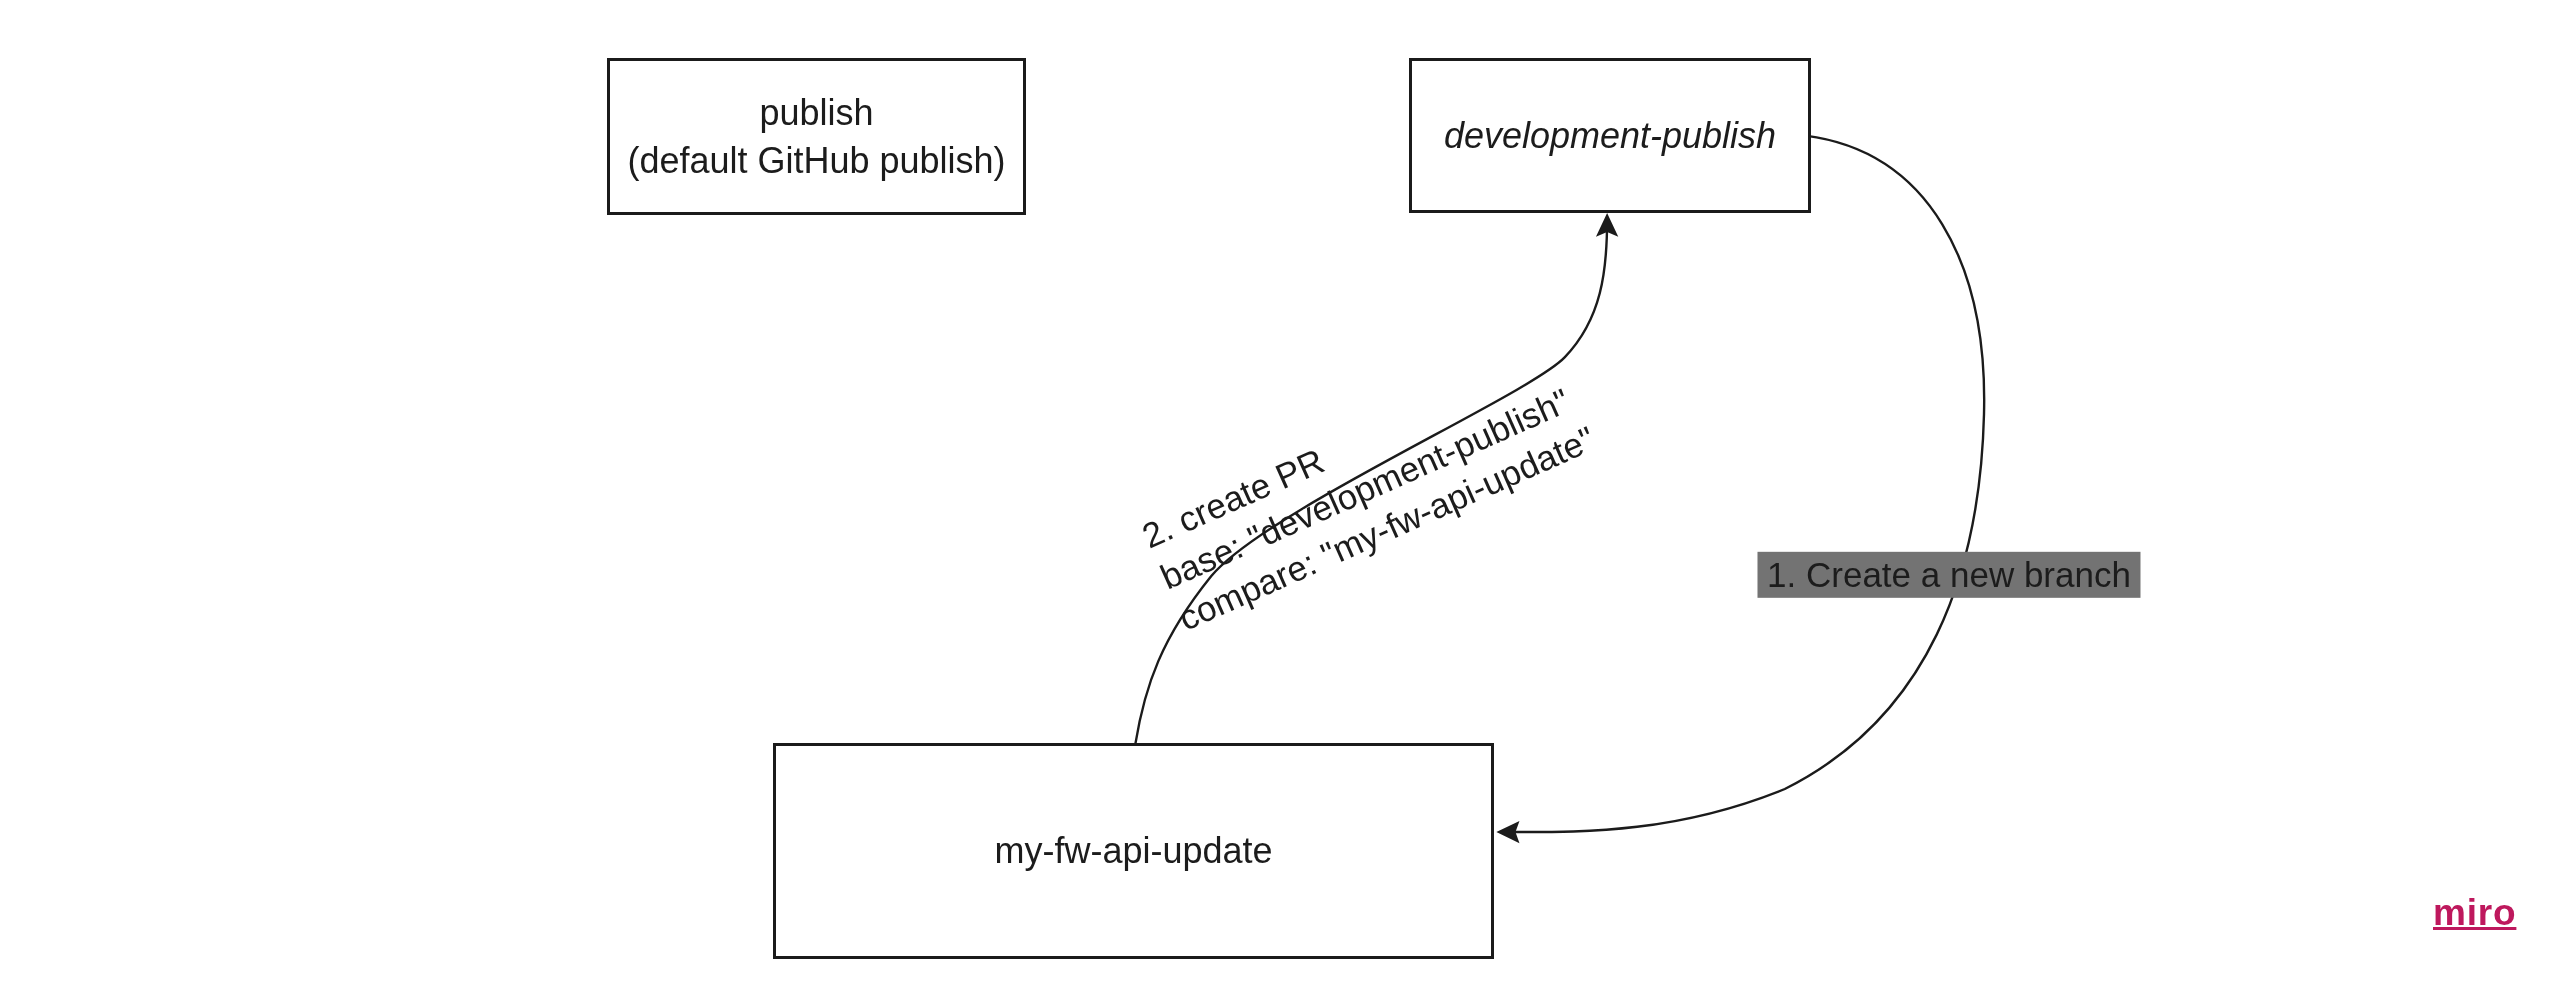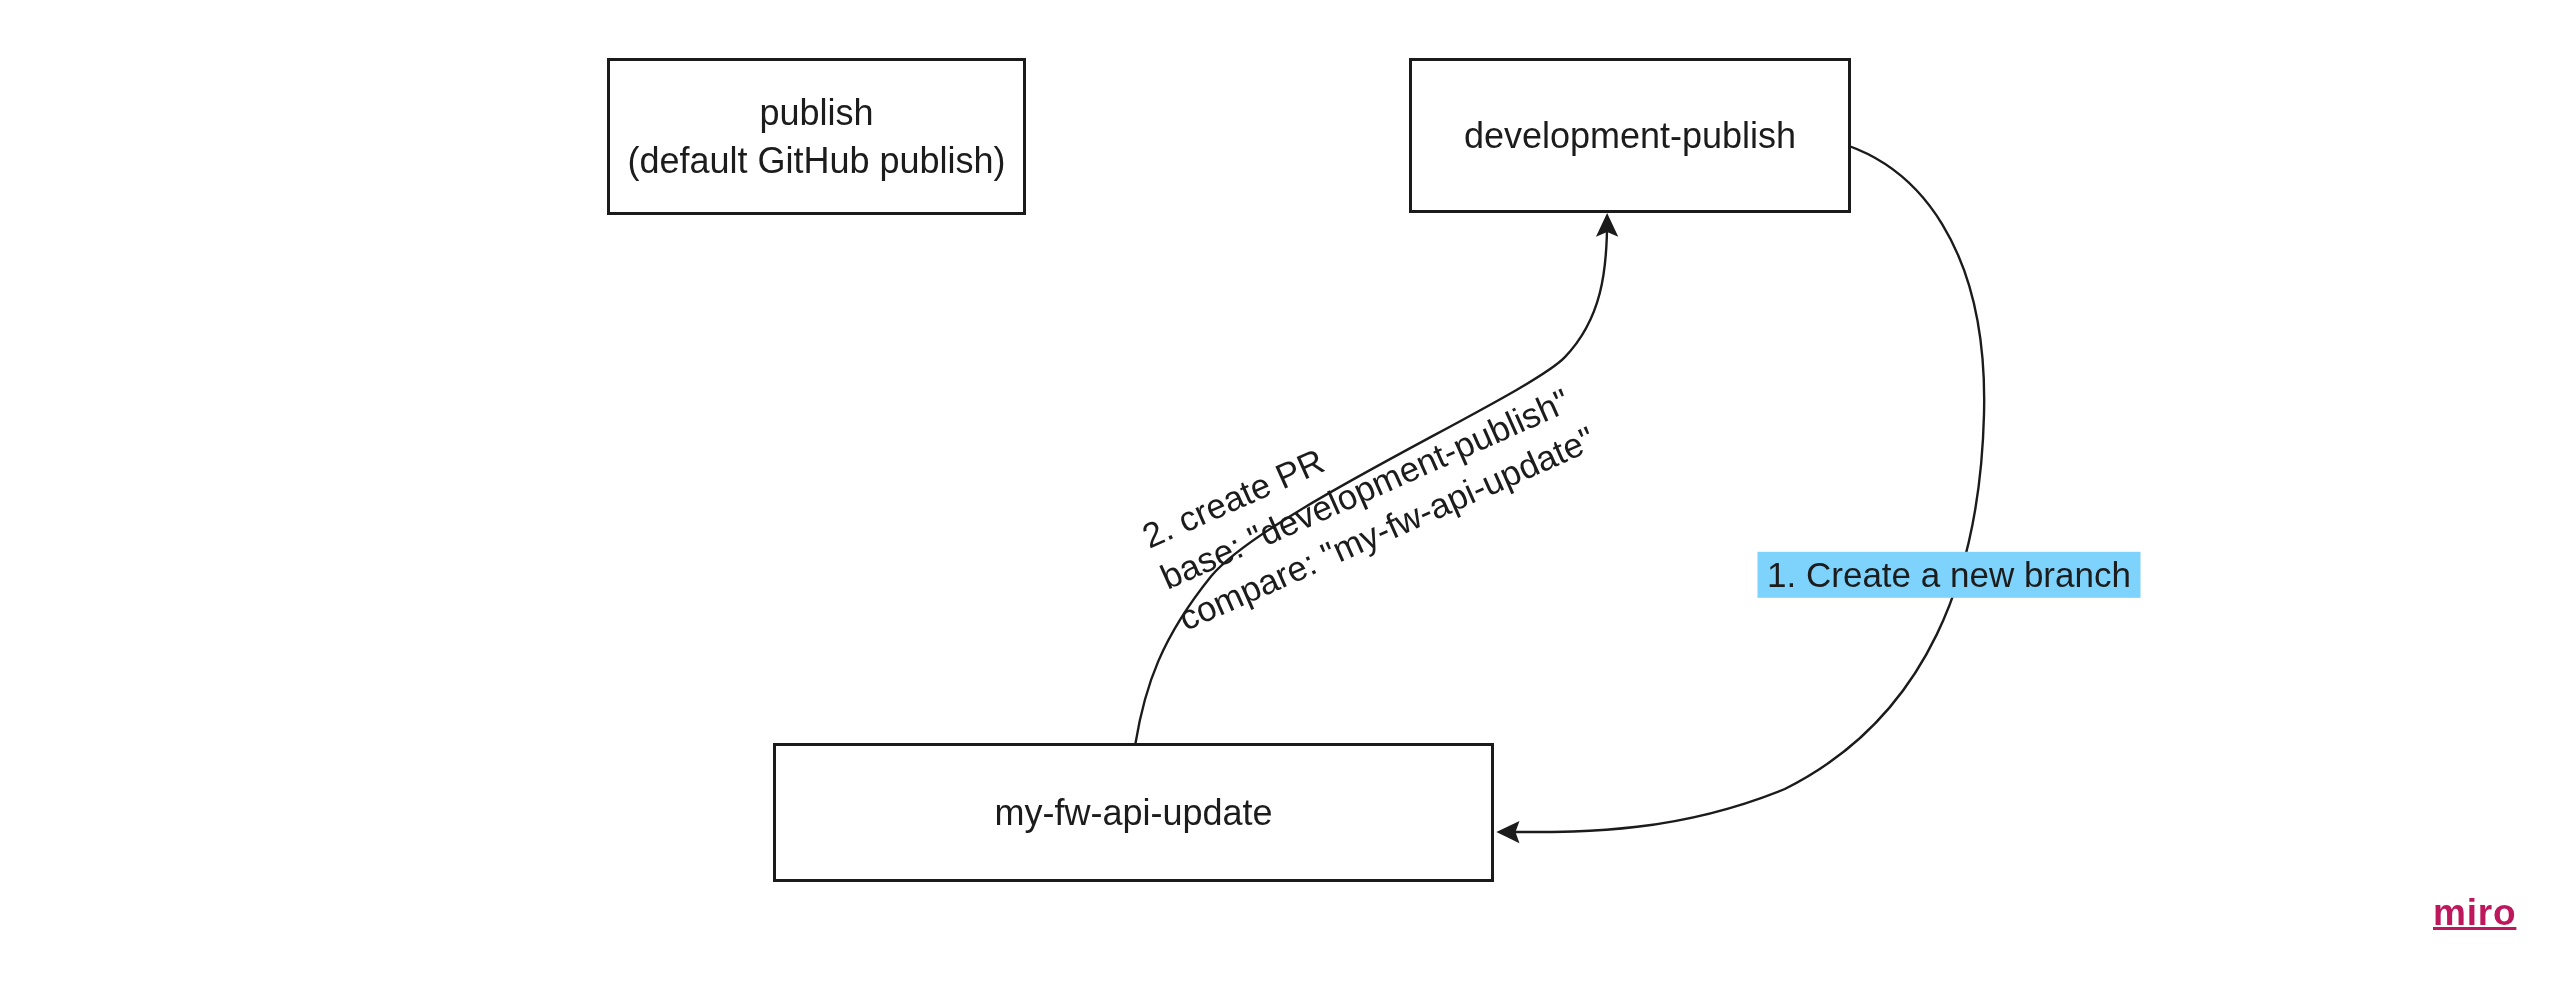--- a/index.html
+++ b/index.html
@@ -34,29 +34,29 @@
     background: #ffffff;
     display: flex;
     align-items: center;
     justify-content: center;
     text-align: center;
     font-size: 36px;
     line-height: 48px;
     color: #1c1c1c;
   }
   .node-publish            { left: 607px;  top: 58px;  width: 419px; height: 157px; }
-  .node-development-publish{ left: 1409px; top: 58px;  width: 442px; height: 155px; }
-  .node-my-fw-api-update   { left: 773px;  top: 743px; width: 721px; height: 139px; }
+  .node-development-publish{ left: 1409px; top: 58px;  width: 402px; height: 155px; font-style: italic; }
+  .node-my-fw-api-update   { left: 773px;  top: 743px; width: 721px; height: 216px; }
 
   .edge-label-horizontal {
     position: absolute;
     left: 1949px;
     top: 575px;
     transform: translate(-50%, -50%);
-    background: #7dd3fc;
+    background: #737373;
     padding: 3.2px 9.6px;
     font-size: 35px;
     white-space: nowrap;
     color: #1c1c1c;
   }
   .edge-label-rotated {
     position: absolute;
     left: 1135px;
     top: 517px;
     transform: rotate(-24deg);

